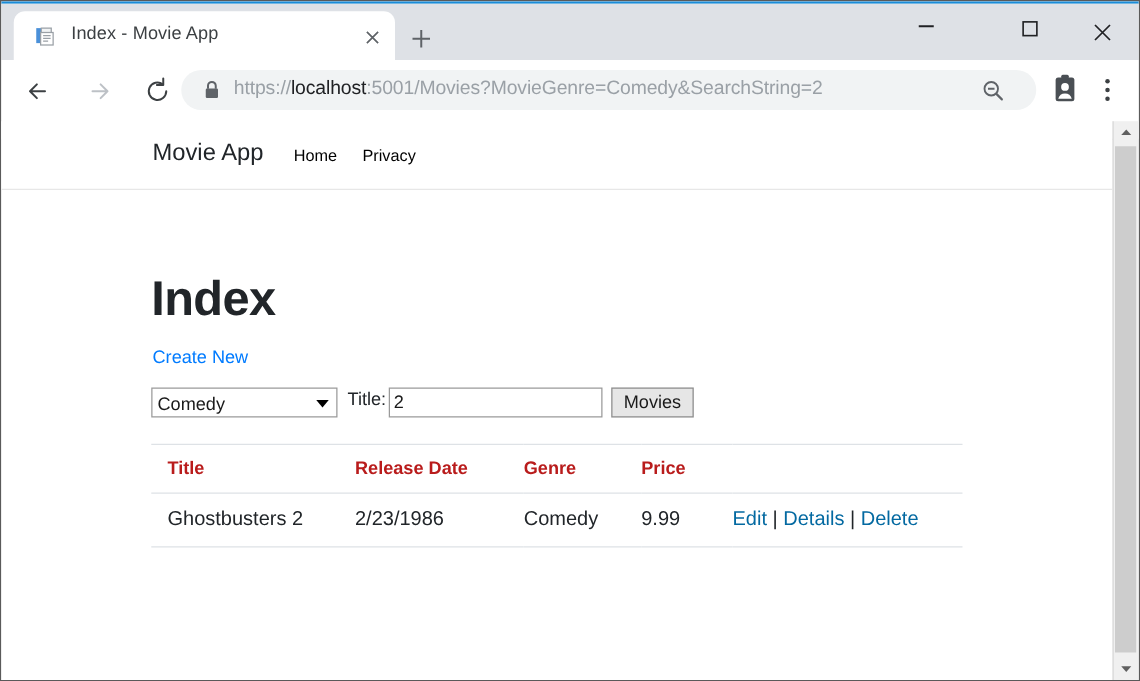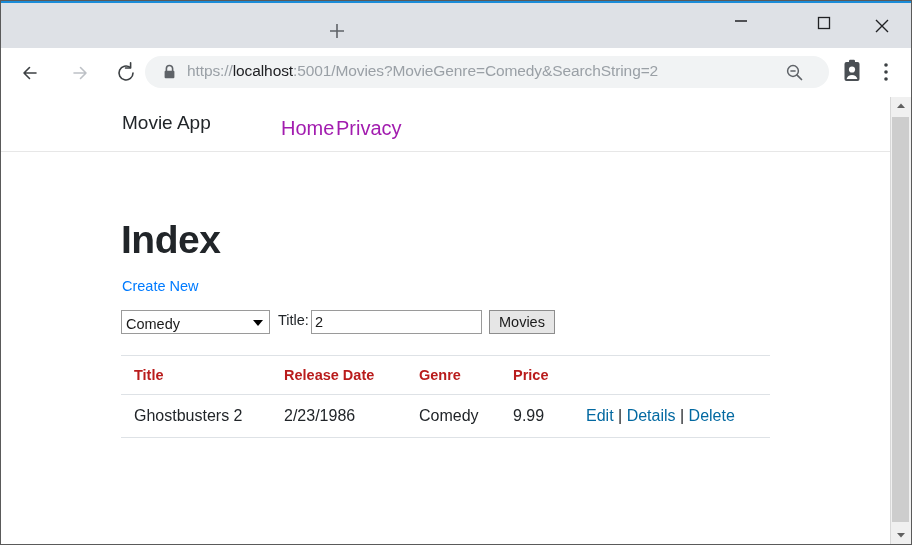--- a/index.html
+++ b/index.html
@@ -109,24 +109,23 @@
     border-bottom: 1px solid #e7e7e7;
     box-sizing: border-box;
   }
   .brand {
     position: absolute; left: 121px; top: 15px;
     font-size: 19px; color: #212529;
     white-space: nowrap;
   }
   .navlink {
     position: absolute; top: 20px;
-    font-size: 20px; color: #a21caf;
+    font-size: 13px; color: #000000;
     white-space: nowrap; cursor: pointer;
     text-decoration: none;
-    margin-left: 46px;
   }
   .nav-home { left: 234px; }
   .nav-privacy { left: 289px; text-align: center; }
 
   .content { position: relative; }
   .page-title {
     position: absolute; left: 120px; top: 66px;
     font-size: 39px; font-weight: bold; color: #212529;
     letter-spacing: -0.5px;
     margin: 0;
@@ -234,20 +233,38 @@
 </style>
 </head>
 <body>
 
 <div id="app">
 
   <div class="win-accent"></div>
 
   <div class="tabstrip">
 
+    <div class="tab">
+      <span class="tab-favicon">
+        <svg width="17" height="17" viewBox="0 0 17 17">
+          <rect x="1" y="1.5" width="4" height="12" fill="#4a90d9"></rect>
+          <rect x="5" y="1.5" width="8" height="12" fill="#f1f3f4" stroke="#9aa0a6" stroke-width="1"></rect>
+          <rect x="4.5" y="5" width="10" height="10" fill="#ffffff" stroke="#9aa0a6" stroke-width="1"></rect>
+          <rect x="6.5" y="7" width="6" height="1" fill="#9aa0a6"></rect>
+          <rect x="6.5" y="9.2" width="6" height="1" fill="#9aa0a6"></rect>
+          <rect x="6.5" y="11.4" width="4" height="1" fill="#9aa0a6"></rect>
+        </svg>
+      </span>
+      <span class="tab-title">Index - Movie App</span>
+      <span class="tab-close">
+        <svg width="18" height="18" viewBox="0 0 18 18">
+          <path d="M4.5 4.5 L13.5 13.5 M13.5 4.5 L4.5 13.5" stroke="#5f6368" stroke-width="1.4" fill="none"></path>
+        </svg>
+      </span>
+    </div>
 
     <div class="newtab">
       <svg width="28" height="28" viewBox="0 0 28 28">
         <path d="M14 7 L14 21 M7 14 L21 14" stroke="#5f6368" stroke-width="1.6" fill="none"></path>
       </svg>
     </div>
 
     <div class="wctrl wc-min">
       <svg width="20" height="10" viewBox="0 0 20 10">
         <path d="M4 5 L16 5" stroke="#202124" stroke-width="1.5"></path>

